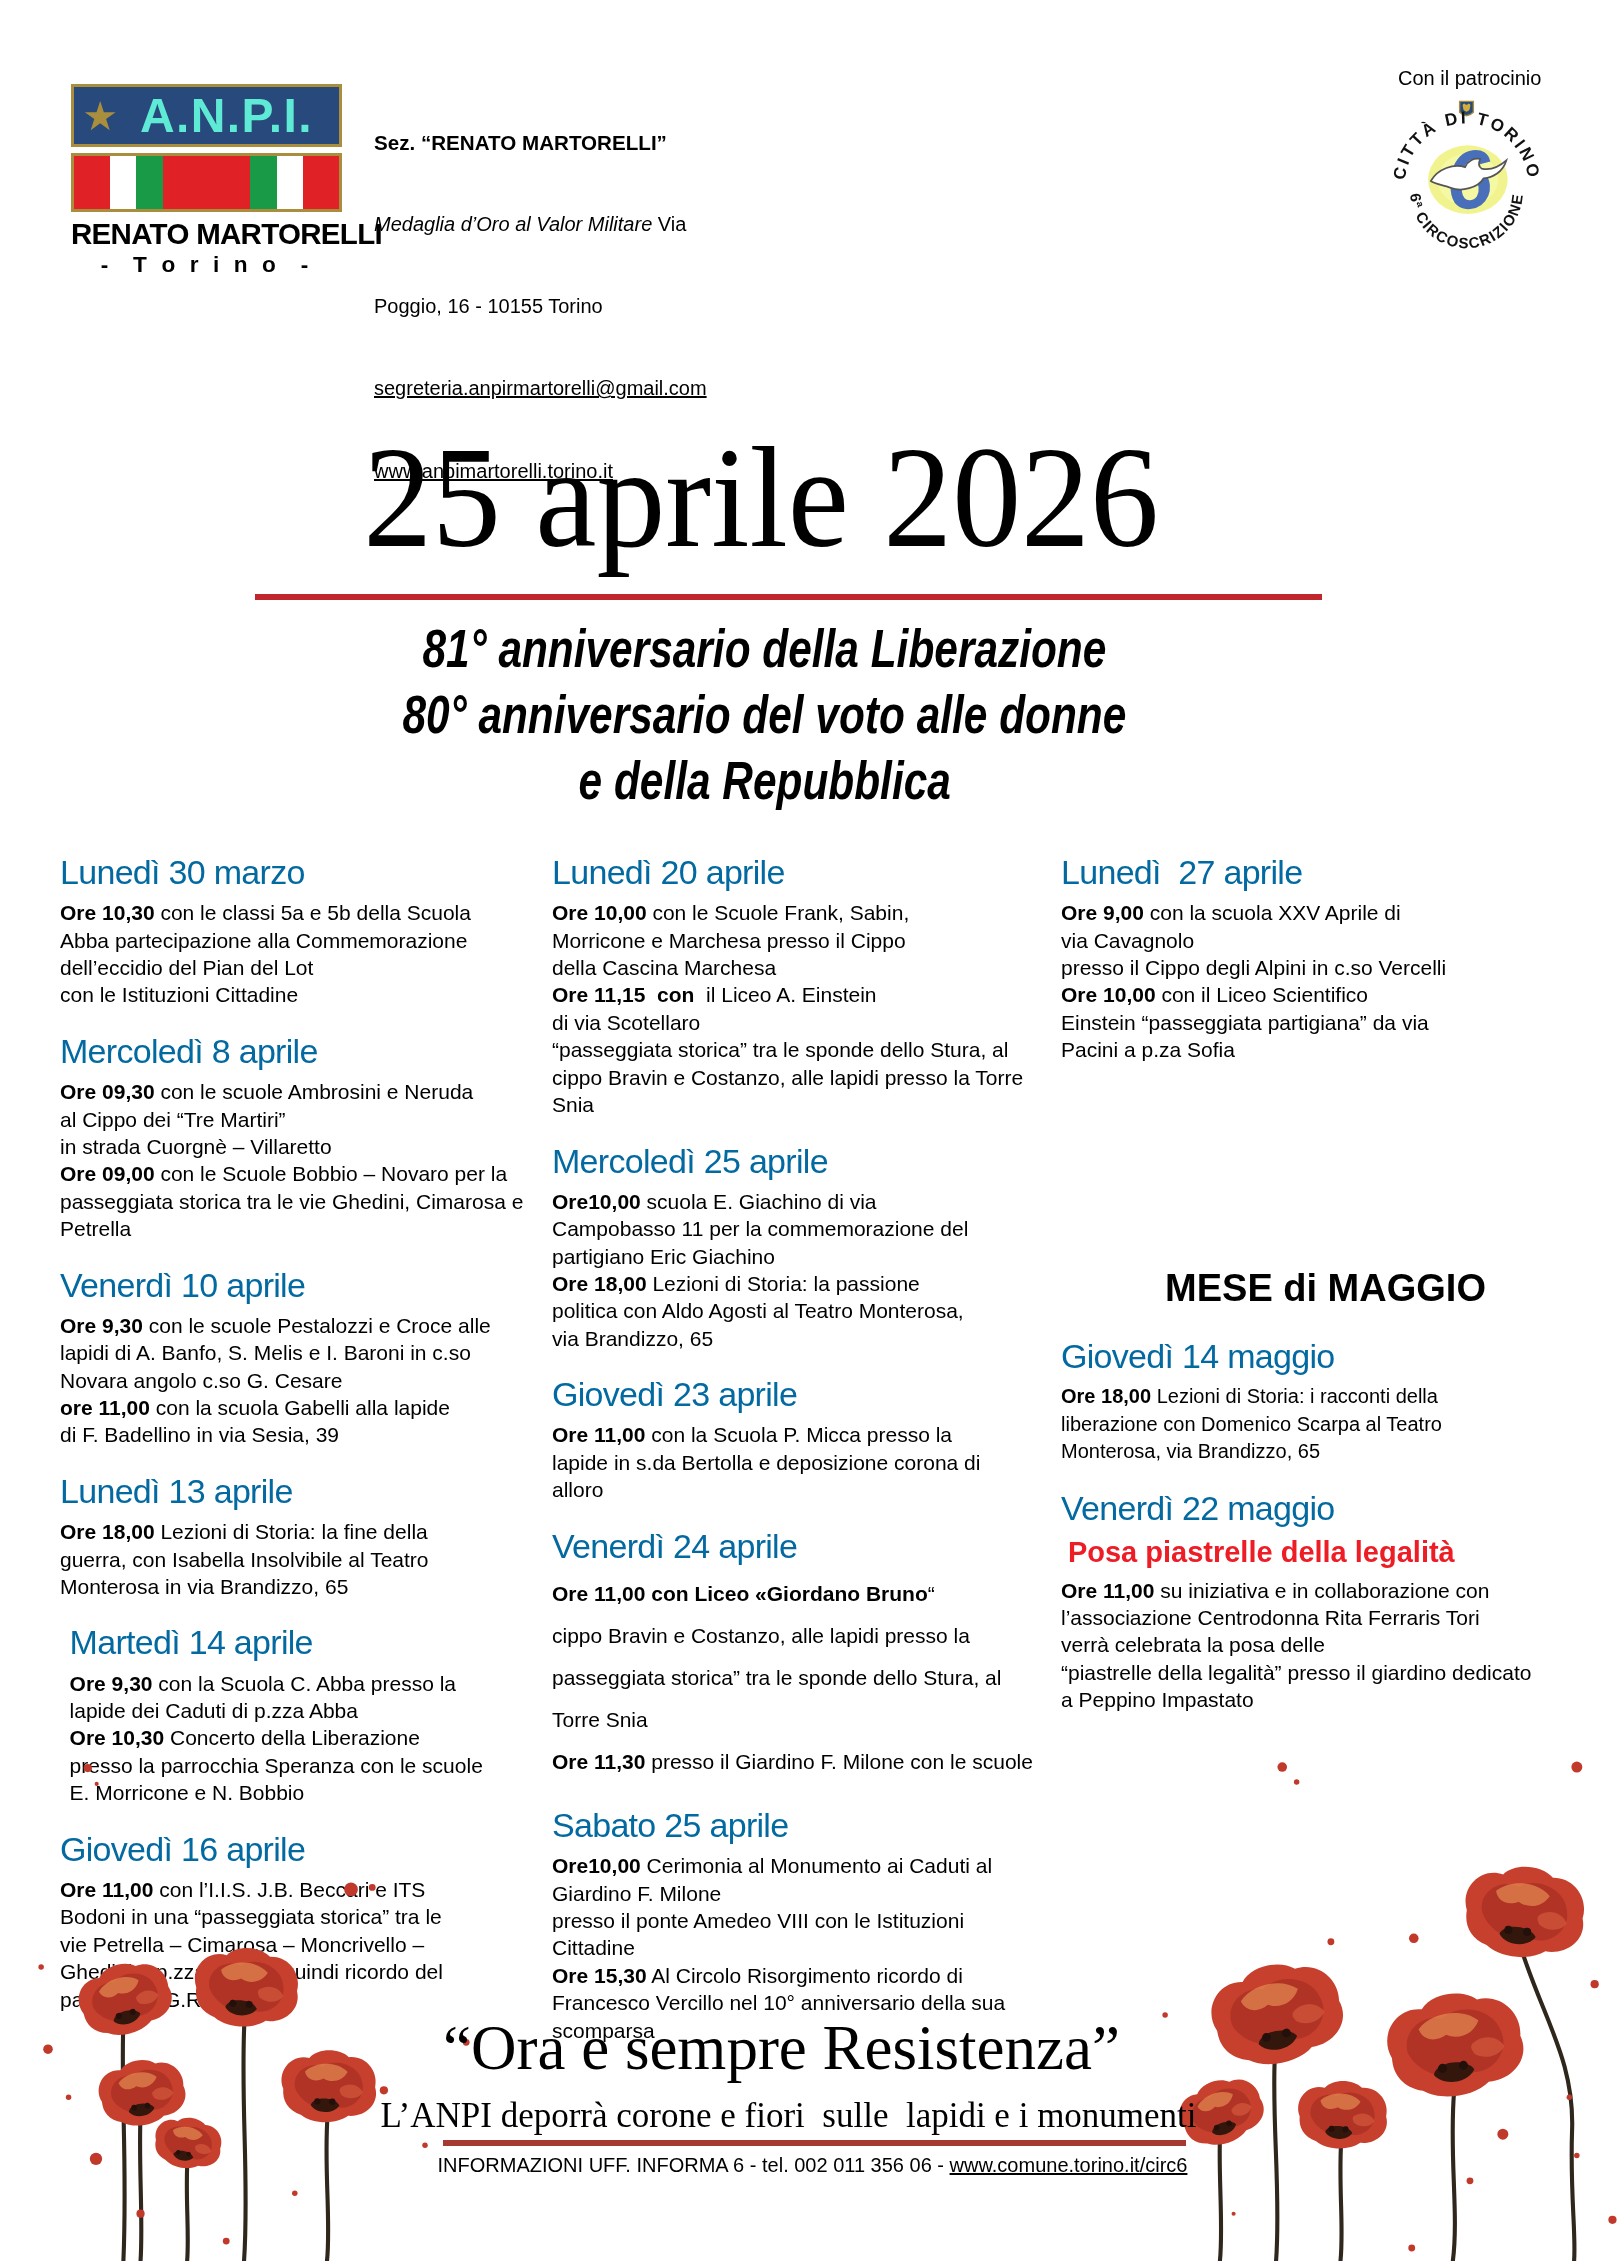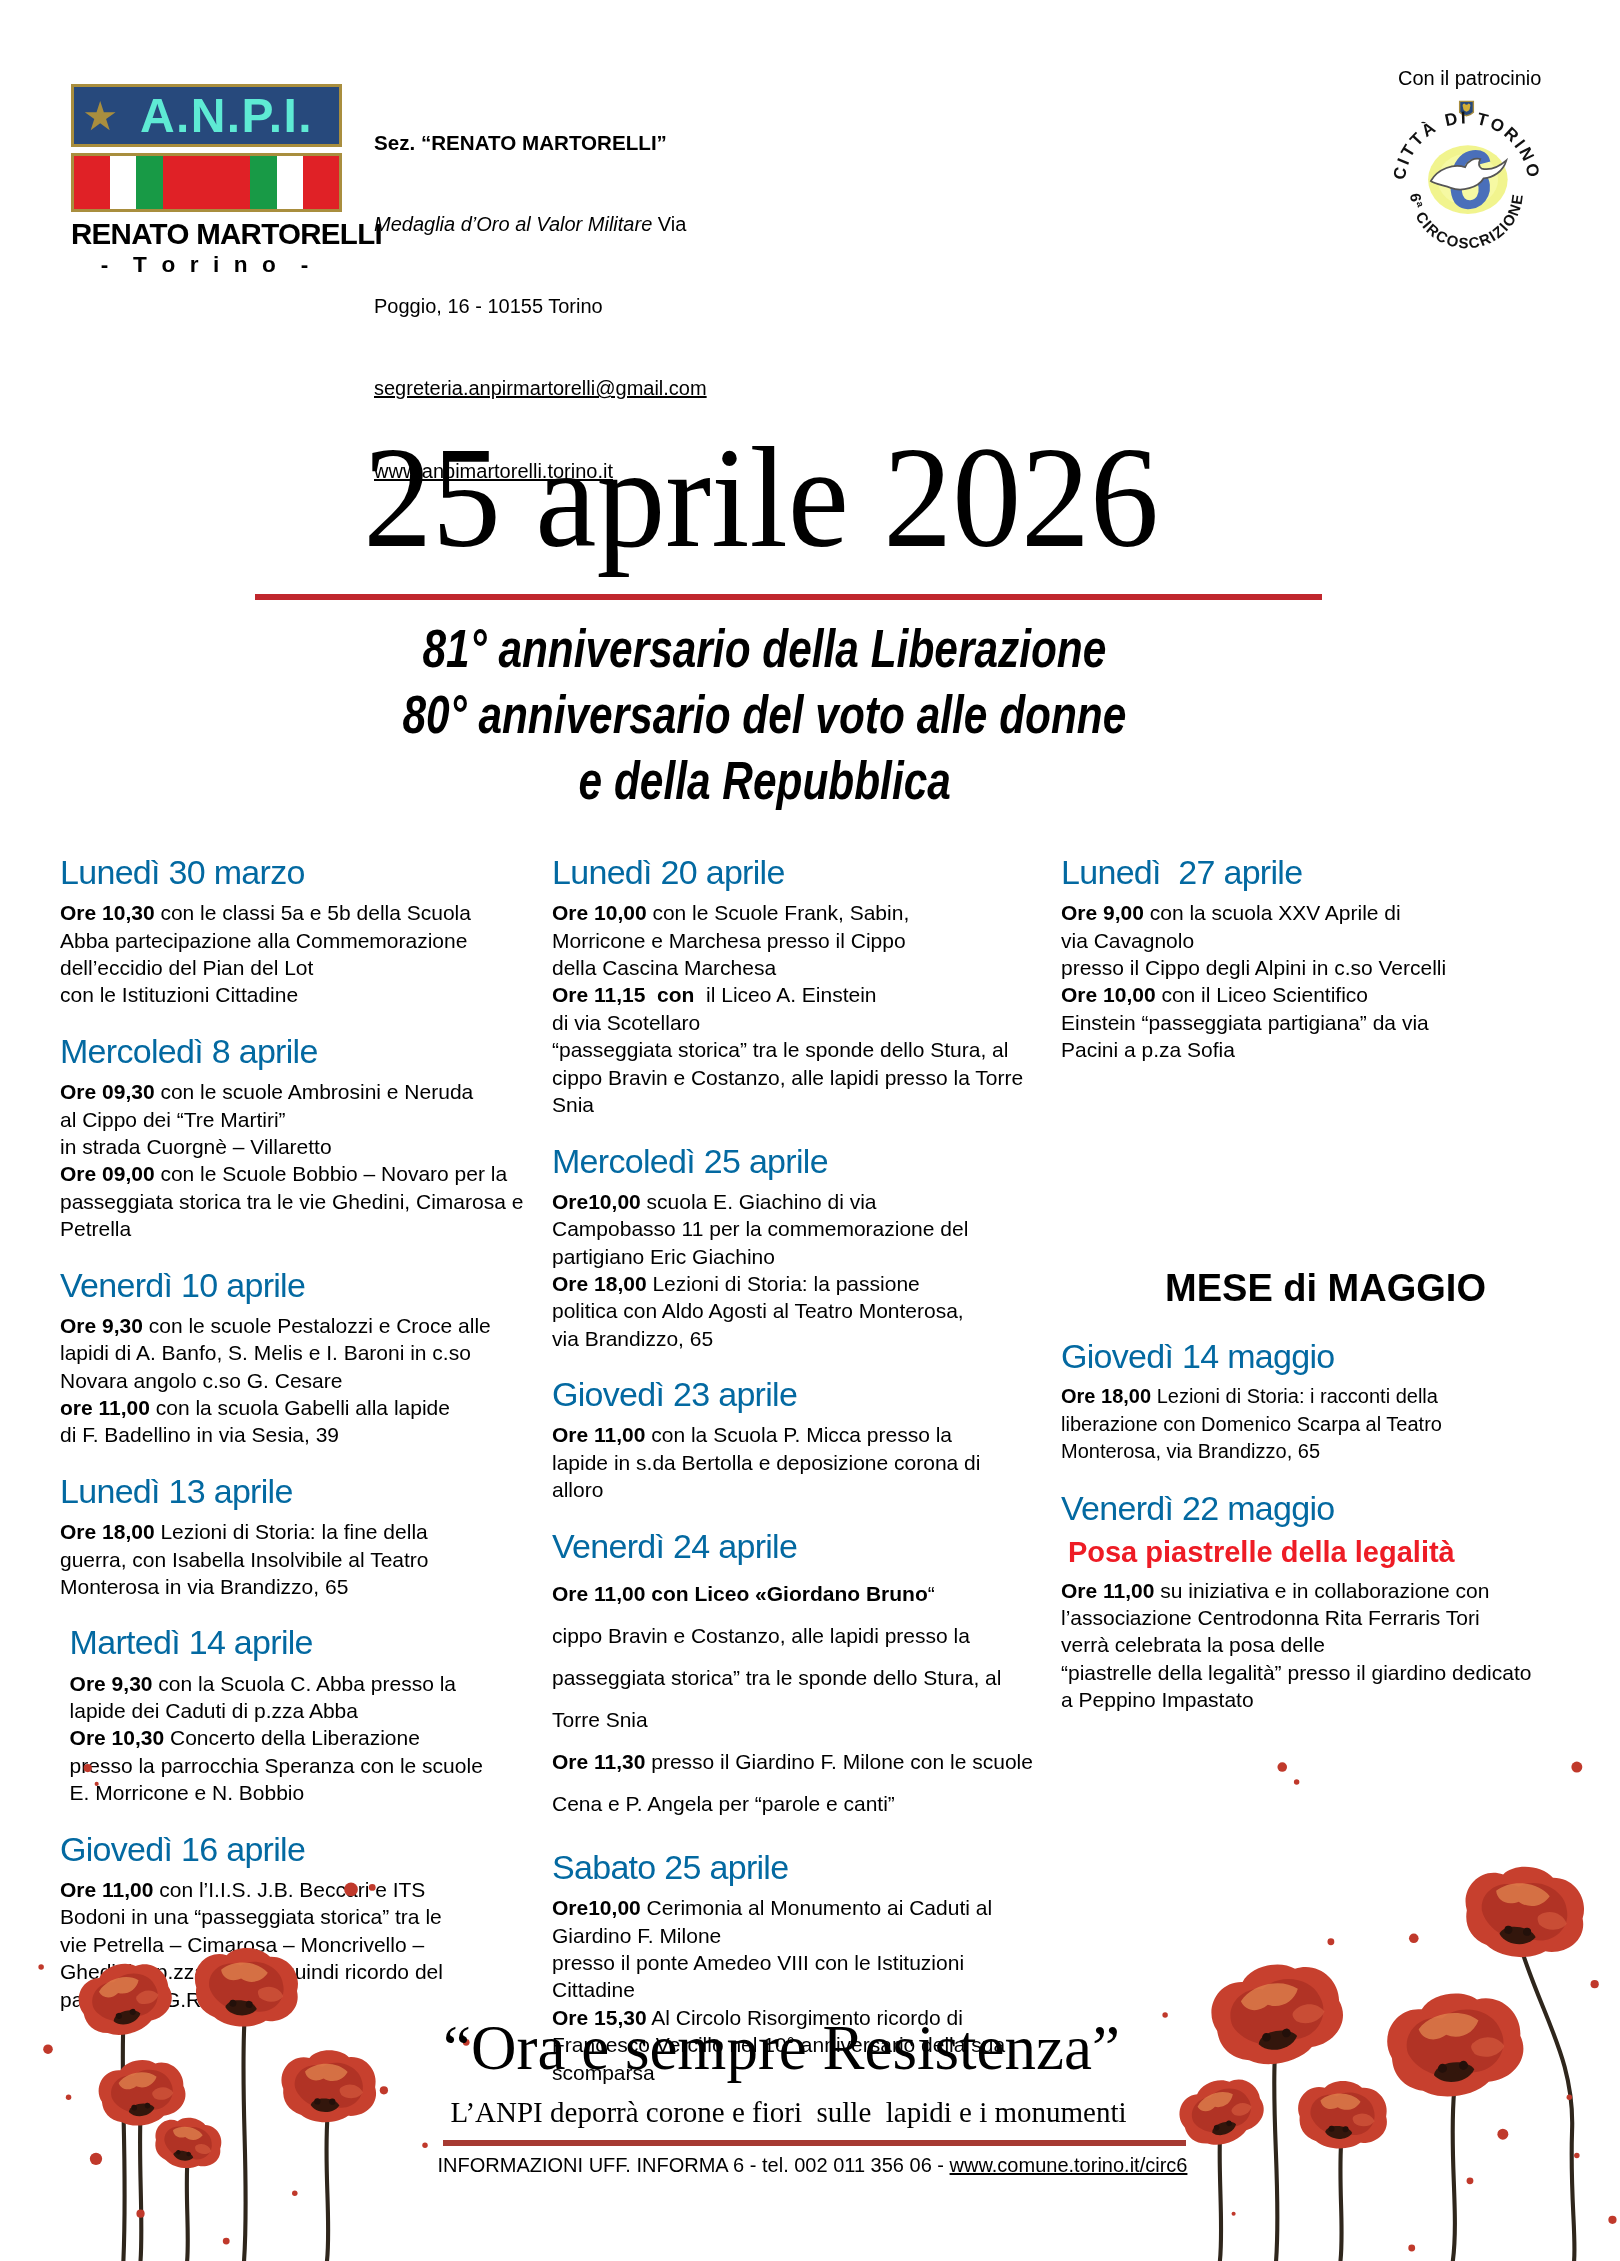--- a/index.html
+++ b/index.html
@@ -51,21 +51,21 @@
   .ev-line{font-size:21px;line-height:27.4px;white-space:pre;}
   .ev-body.loose .ev-line{line-height:42px;}
   .ev-body.small .ev-line{font-size:20px;}
   .ev-sub{font-size:29px;font-weight:bold;color:#ee1c25;line-height:1.2;margin:0 0 6.9px;padding-left:6.9px;white-space:pre;}
   .ev-month{font-size:38px;font-weight:bold;color:#000;text-align:center;margin:203px 0 27.4px;white-space:pre;}
 
   
   .slogan{position:absolute;left:288px;top:2014px;width:987px;text-align:center;
           font-family:"Liberation Serif", serif;font-size:63px;line-height:1.1;white-space:pre;}
   .tagline{position:absolute;left:288px;top:2095px;width:1001px;text-align:center;
-           font-family:"Liberation Serif", serif;font-size:29px;line-height:1.2;white-space:pre;}
+           font-family:"Liberation Serif", serif;font-size:35px;line-height:1.2;white-space:pre;}
   .footer-rule{position:absolute;left:443px;top:2140px;width:743px;height:6.2px;background:#a63a32;}
   .info{position:absolute;left:425px;top:2152px;width:775px;text-align:center;font-size:20px;line-height:27.4px;white-space:pre;}
   .info a{color:#000;text-decoration:underline;}
 
   .poppies{position:absolute;pointer-events:none;}
 </style>
 </head>
 <body>
 
 <div class="page">
@@ -217,21 +217,20 @@
         <div class="ev-line">lapide in s.da Bertolla e deposizione corona di</div>
         <div class="ev-line">alloro</div>
       </div>
       <div class="ev-h">Venerdì 24 aprile</div>
       <div class="ev-body loose">
         <div class="ev-line"><b>Ore 11,00 con Liceo «Giordano Bruno</b>“</div>
         <div class="ev-line">cippo Bravin e Costanzo, alle lapidi presso la</div>
         <div class="ev-line">passeggiata storica” tra le sponde dello Stura, al</div>
         <div class="ev-line">Torre Snia</div>
         <div class="ev-line"><b>Ore 11,30</b> presso il Giardino F. Milone con le scuole</div>
-        <div class="ev-line">Cena e P. Angela per “parole e canti”</div>
       </div>
       <div class="ev-h">Sabato 25 aprile</div>
       <div class="ev-body">
         <div class="ev-line"><b>Ore10,00</b> Cerimonia al Monumento ai Caduti al</div>
         <div class="ev-line">Giardino F. Milone</div>
         <div class="ev-line">presso il ponte Amedeo VIII con le Istituzioni</div>
         <div class="ev-line">Cittadine</div>
         <div class="ev-line"><b>Ore 15,30</b> Al Circolo Risorgimento ricordo di</div>
         <div class="ev-line">Francesco Vercillo nel 10° anniversario della sua</div>
         <div class="ev-line">scomparsa</div>

